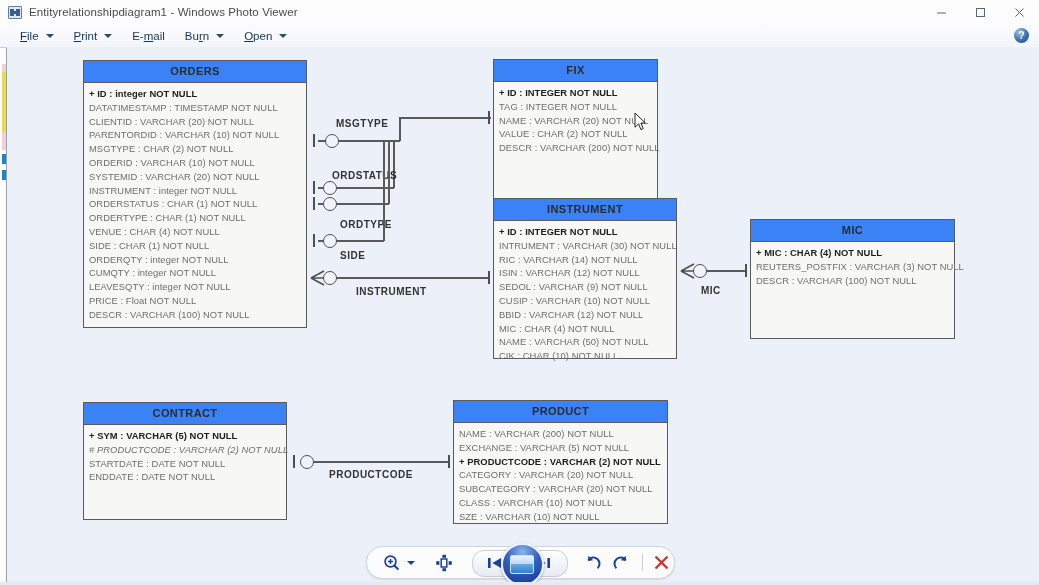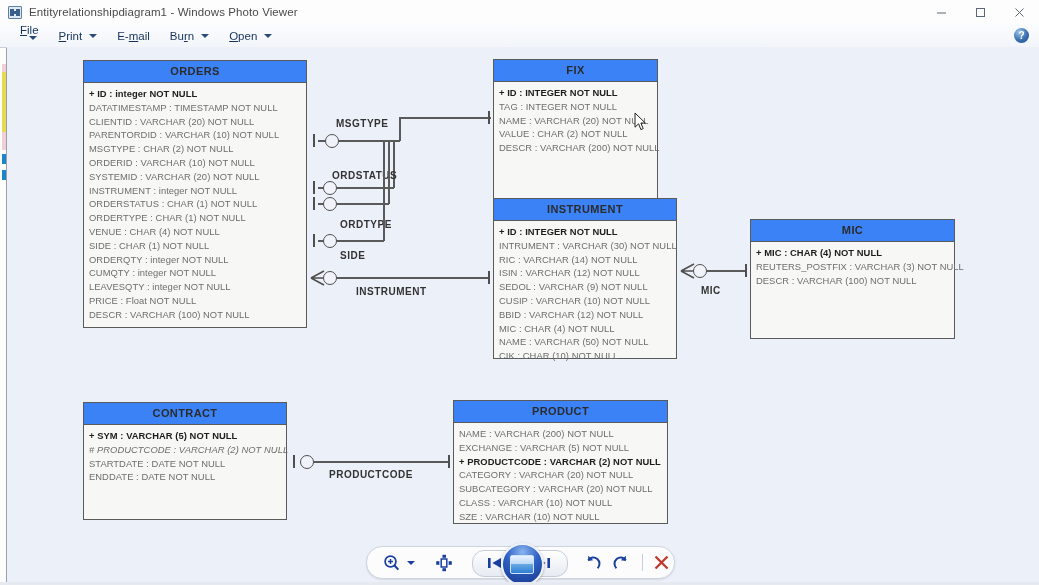--- a/index.html
+++ b/index.html
@@ -38,21 +38,21 @@
   .win-btn svg{display:block;}
 
   
   .menubar{
     position:absolute;left:0;top:24px;width:1039px;height:23px;
     background:linear-gradient(to bottom,#fbfcfe 0%,#f2f5fa 100%);
     border-bottom:1px solid #c8cedb;
     display:flex;align-items:center;
   }
   .menu-item{display:flex;align-items:center;height:23px;padding:0 6px;margin-left:8px;cursor:default;}
-  .menu-item:first-child{margin-left:14px;flex-direction:column;}
+  .menu-item:first-child{margin-left:14px;}
   .menu-label{font-size:11.5px;color:#16335c;white-space:nowrap;}
   .menu-label u{text-decoration:underline;}
   .menu-caret{margin-left:7px;width:0;height:0;border-left:4px solid transparent;border-right:4px solid transparent;border-top:4px solid #2a4a7a;}
   .help-btn{margin-left:auto;margin-right:10px;width:15px;height:15px;border-radius:50%;
     background:radial-gradient(circle at 35% 28%,#9fc4ea 0%,#3a6ead 55%,#1d4e8d 100%);
     display:flex;align-items:center;justify-content:center;
     color:#ffffff;font-size:10px;font-weight:bold;line-height:1;}
 
   
   .canvas{

